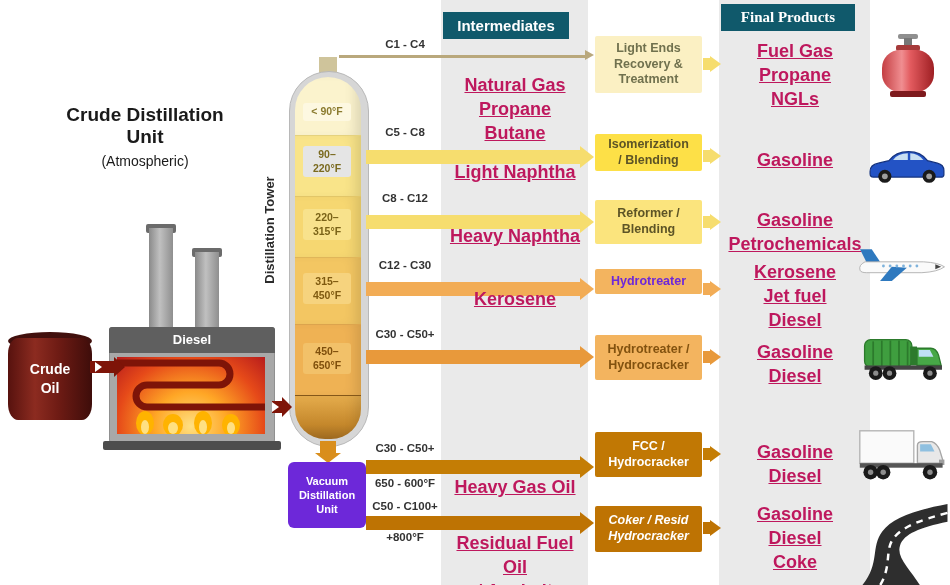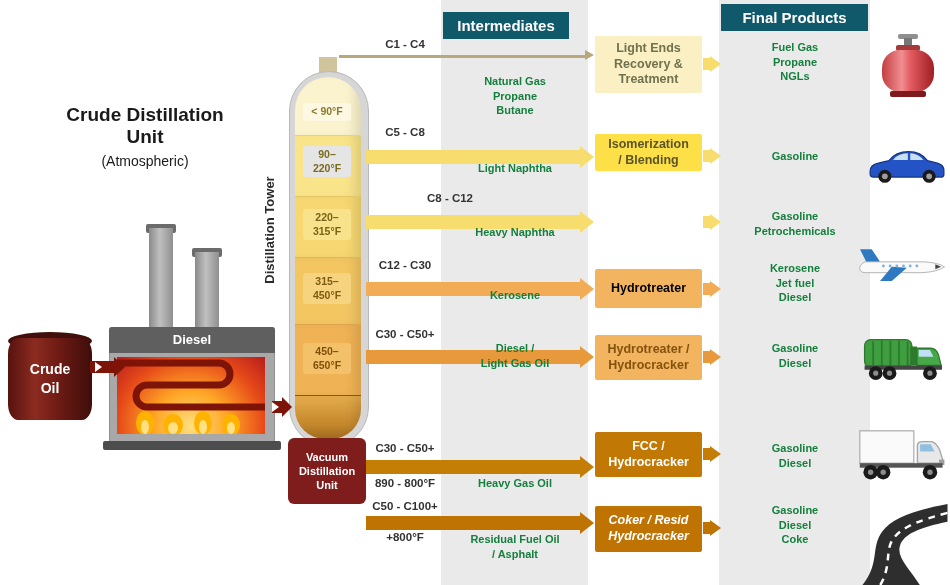--- a/index.html
+++ b/index.html
@@ -2,22 +2,22 @@
 <html><head>
 <meta charset="utf-8">
 <style>
   html,body{margin:0;padding:0;background:#fff;}
   #canvas{position:relative;width:950px;height:585px;overflow:hidden;background:#fff;
           font-family:"Liberation Sans",sans-serif;}
   .abs{position:absolute;}
   .band{position:absolute;top:0;height:585px;background:#EAEAEA;}
   .colhead{position:absolute;height:27px;line-height:27px;background:#10596B;color:#fff;
            font-weight:bold;font-size:15px;text-align:center;}
-  .txt{position:absolute;font-weight:bold;color:#15803d;text-align:center;
-       white-space:pre-line;line-height:1.32;font-size:11px;}
+  .txt{position:absolute;font-weight:bold;color:#be185d;text-align:center;
+       white-space:pre-line;line-height:1.32;font-size:18px;text-decoration:underline;}
   .carbon{position:absolute;left:368px;width:74px;text-align:center;font-size:11.5px;
           font-weight:bold;color:#333;}
   .pbox{position:absolute;left:595px;width:107px;display:flex;align-items:center;justify-content:center;
         text-align:center;font-weight:bold;font-size:12.5px;white-space:pre-line;line-height:1.25;
         border-radius:2px;}
   .shaft{position:absolute;}
   .headr{position:absolute;width:0;height:0;border-top:11px solid transparent;border-bottom:11px solid transparent;}
   .sheadr{position:absolute;width:0;height:0;border-top:8px solid transparent;border-bottom:8px solid transparent;}
   .chev{position:absolute;width:0;height:0;border-top:5px solid transparent;border-bottom:5px solid transparent;border-left:7px solid #fff;}
   .chip{position:absolute;left:8px;width:48px;border-radius:3px;font-size:10.5px;font-weight:bold;
@@ -28,21 +28,21 @@
 </style>
 </head>
 <body>
 
 <div id="canvas">
 
   <div class="band" style="left:441px;width:147px;"></div>
   <div class="band" style="left:719px;width:151px;"></div>
 
   <div class="colhead" style="left:443px;top:12px;width:126px;">Intermediates</div>
-  <div class="colhead" style="left:721px;top:4px;width:147px;">Final Products</div>
+  <div class="colhead" style="left:721px;top:4px;width:134px;font-family:Liberation Serif, serif;">Final Products</div>
 
   <div class="abs" style="left:25px;top:104px;width:240px;text-align:center;color:#1A1A1A;">
     <div style="font-size:19px;font-weight:bold;">Crude Distillation</div>
     <div style="font-size:19px;font-weight:bold;">Unit</div>
     <div style="font-size:14px;margin-top:5px;">(Atmospheric)</div>
   </div>
 
   <div class="abs" style="left:8px;top:338px;width:84px;height:82px;">
     <div class="abs" style="left:0;top:-6px;width:84px;height:18px;border-radius:50%;background:#41100D;"></div>
     <div class="abs" style="left:0;top:0;width:84px;height:82px;border-radius:10px/16px;
@@ -106,21 +106,21 @@
     <div class="seg" style="height:70px;background:#EFB254;">
       <div class="chip" style="top:18px;background:#F2C169;color:#7F4F0C;">450–
 650°F</div>
     </div>
     <div class="seg" style="height:48px;background:linear-gradient(180deg,#E5AC4C,#C4872B 60%,#8F5E1C);"></div>
   </div>
 
   <div class="shaft" style="left:320px;top:441px;width:16px;height:13px;background:#D98E1C;"></div>
   <div class="abs" style="left:315px;top:453px;width:0;height:0;border-left:13px solid transparent;border-right:13px solid transparent;border-top:10px solid #D98E1C;"></div>
 
-  <div class="abs" style="left:288px;top:438px;width:78px;height:66px;background:#7f1d1d;border-radius:6px;display:flex;align-items:center;justify-content:center;color:#fff;font-weight:bold;font-size:11px;text-align:center;white-space:pre-line;line-height:1.3;">Vacuum
+  <div class="abs" style="left:288px;top:462px;width:78px;height:66px;background:#6d28d9;border-radius:6px;display:flex;align-items:center;justify-content:center;color:#fff;font-weight:bold;font-size:11px;text-align:center;white-space:pre-line;line-height:1.3;">Vacuum
 Distillation
 Unit</div>
 
   <div class="shaft" style="left:339px;top:55px;width:246px;height:3px;background:#B9A87C;"></div>
   <div class="abs" style="left:585px;top:50px;width:0;height:0;border-top:5px solid transparent;border-bottom:5px solid transparent;border-left:9px solid #B9A87C;"></div>
 
   <div class="shaft" style="left:366px;top:150px;width:214px;height:14px;background:#F6DD6E;"></div>
   <div class="headr" style="left:580px;top:146px;border-left:14px solid #F6DD6E;"></div>
   <div class="shaft" style="left:366px;top:215px;width:214px;height:14px;background:#F6DD6E;"></div>
   <div class="headr" style="left:580px;top:211px;border-left:14px solid #F6DD6E;"></div>
@@ -128,46 +128,46 @@
   <div class="headr" style="left:580px;top:278px;border-left:14px solid #F2AC55;"></div>
   <div class="shaft" style="left:366px;top:350px;width:214px;height:14px;background:#E8993B;"></div>
   <div class="headr" style="left:580px;top:346px;border-left:14px solid #E8993B;"></div>
   <div class="shaft" style="left:366px;top:460px;width:214px;height:14px;background:#C47D05;"></div>
   <div class="headr" style="left:580px;top:456px;border-left:14px solid #C47D05;"></div>
   <div class="shaft" style="left:366px;top:516px;width:214px;height:14px;background:#BE7303;"></div>
   <div class="headr" style="left:580px;top:512px;border-left:14px solid #BE7303;"></div>
 
   <div class="carbon" style="top:38px;">C1 - C4</div>
   <div class="carbon" style="top:126px;">C5 - C8</div>
-  <div class="carbon" style="top:192px;padding-left:45px;">C8 - C12</div>
+  <div class="carbon" style="top:192px;">C8 - C12</div>
   <div class="carbon" style="top:259px;">C12 - C30</div>
   <div class="carbon" style="top:328px;">C30 - C50+</div>
   <div class="carbon" style="top:442px;">C30 - C50+</div>
-  <div class="carbon" style="top:477px;">890 - 800°F</div>
+  <div class="carbon" style="top:477px;">650 - 600°F</div>
   <div class="carbon" style="top:500px;">C50 - C100+</div>
   <div class="carbon" style="top:531px;">+800°F</div>
 
   <div class="txt" style="left:444px;top:68px;width:142px;margin-top:6px;">Natural Gas
 Propane
 Butane</div>
   <div class="txt" style="left:444px;top:161px;width:142px;">Light Naphtha</div>
   <div class="txt" style="left:444px;top:225px;width:142px;">Heavy Naphtha</div>
   <div class="txt" style="left:444px;top:288px;width:142px;">Kerosene</div>
-  <div class="txt" style="left:444px;top:341px;width:142px;">Diesel /
-Light Gas Oil</div>
   <div class="txt" style="left:444px;top:476px;width:142px;">Heavy Gas Oil</div>
   <div class="txt" style="left:444px;top:532px;width:142px;">Residual Fuel Oil
 / Asphalt</div>
 
   <div class="pbox" style="top:36px;height:57px;background:#FBF0C3;color:#70714E;">Light Ends
 Recovery &amp;
 Treatment</div>
   <div class="pbox" style="top:134px;height:37px;background:#fde047;color:#5D5426;">Isomerization
 / Blending</div>
-  <div class="pbox" style="top:269px;height:39px;background:#F3B45F;color:#000000;">Hydrotreater</div>
+  <div class="pbox" style="top:200px;height:44px;background:#FBE47D;color:#5D5426;">Reformer /
+Blending</div>
+  <div class="pbox" style="top:269px;height:25px;background:#F3B45F;color:#6d28d9;">Hydrotreater</div>
   <div class="pbox" style="top:335px;height:45px;background:#F3B45F;color:#82520F;">Hydrotreater /
 Hydrocracker</div>
   <div class="pbox" style="top:432px;height:45px;background:#C17804;color:#FFFFFF;">FCC /
 Hydrocracker</div>
   <div class="pbox" style="top:506px;height:46px;background:#BE7303;color:#FFFFFF;font-style:italic;">Coker / Resid
 Hydrocracker</div>
 
   <div class="shaft" style="left:703px;top:58px;width:7px;height:12px;background:#F6DD6E;"></div>
   <div class="sheadr" style="left:710px;top:56px;border-left:11px solid #F6DD6E;"></div>
   <div class="shaft" style="left:703px;top:150px;width:7px;height:12px;background:#F6DD6E;"></div>

